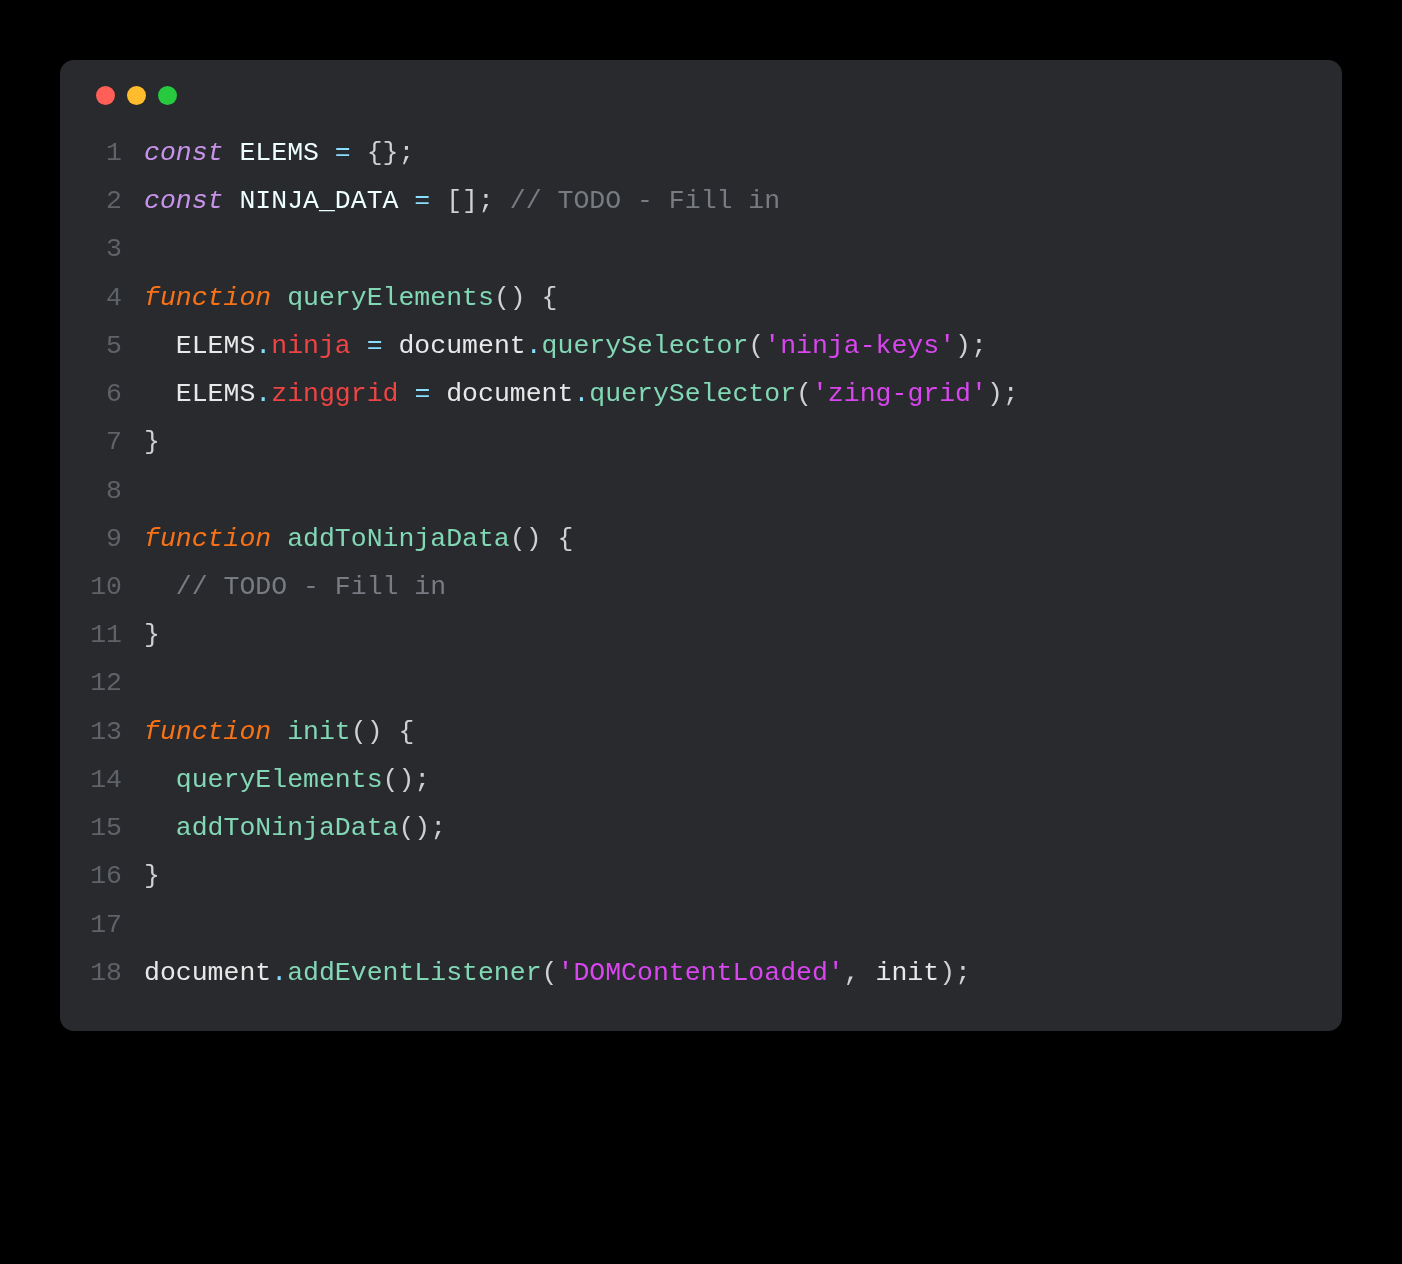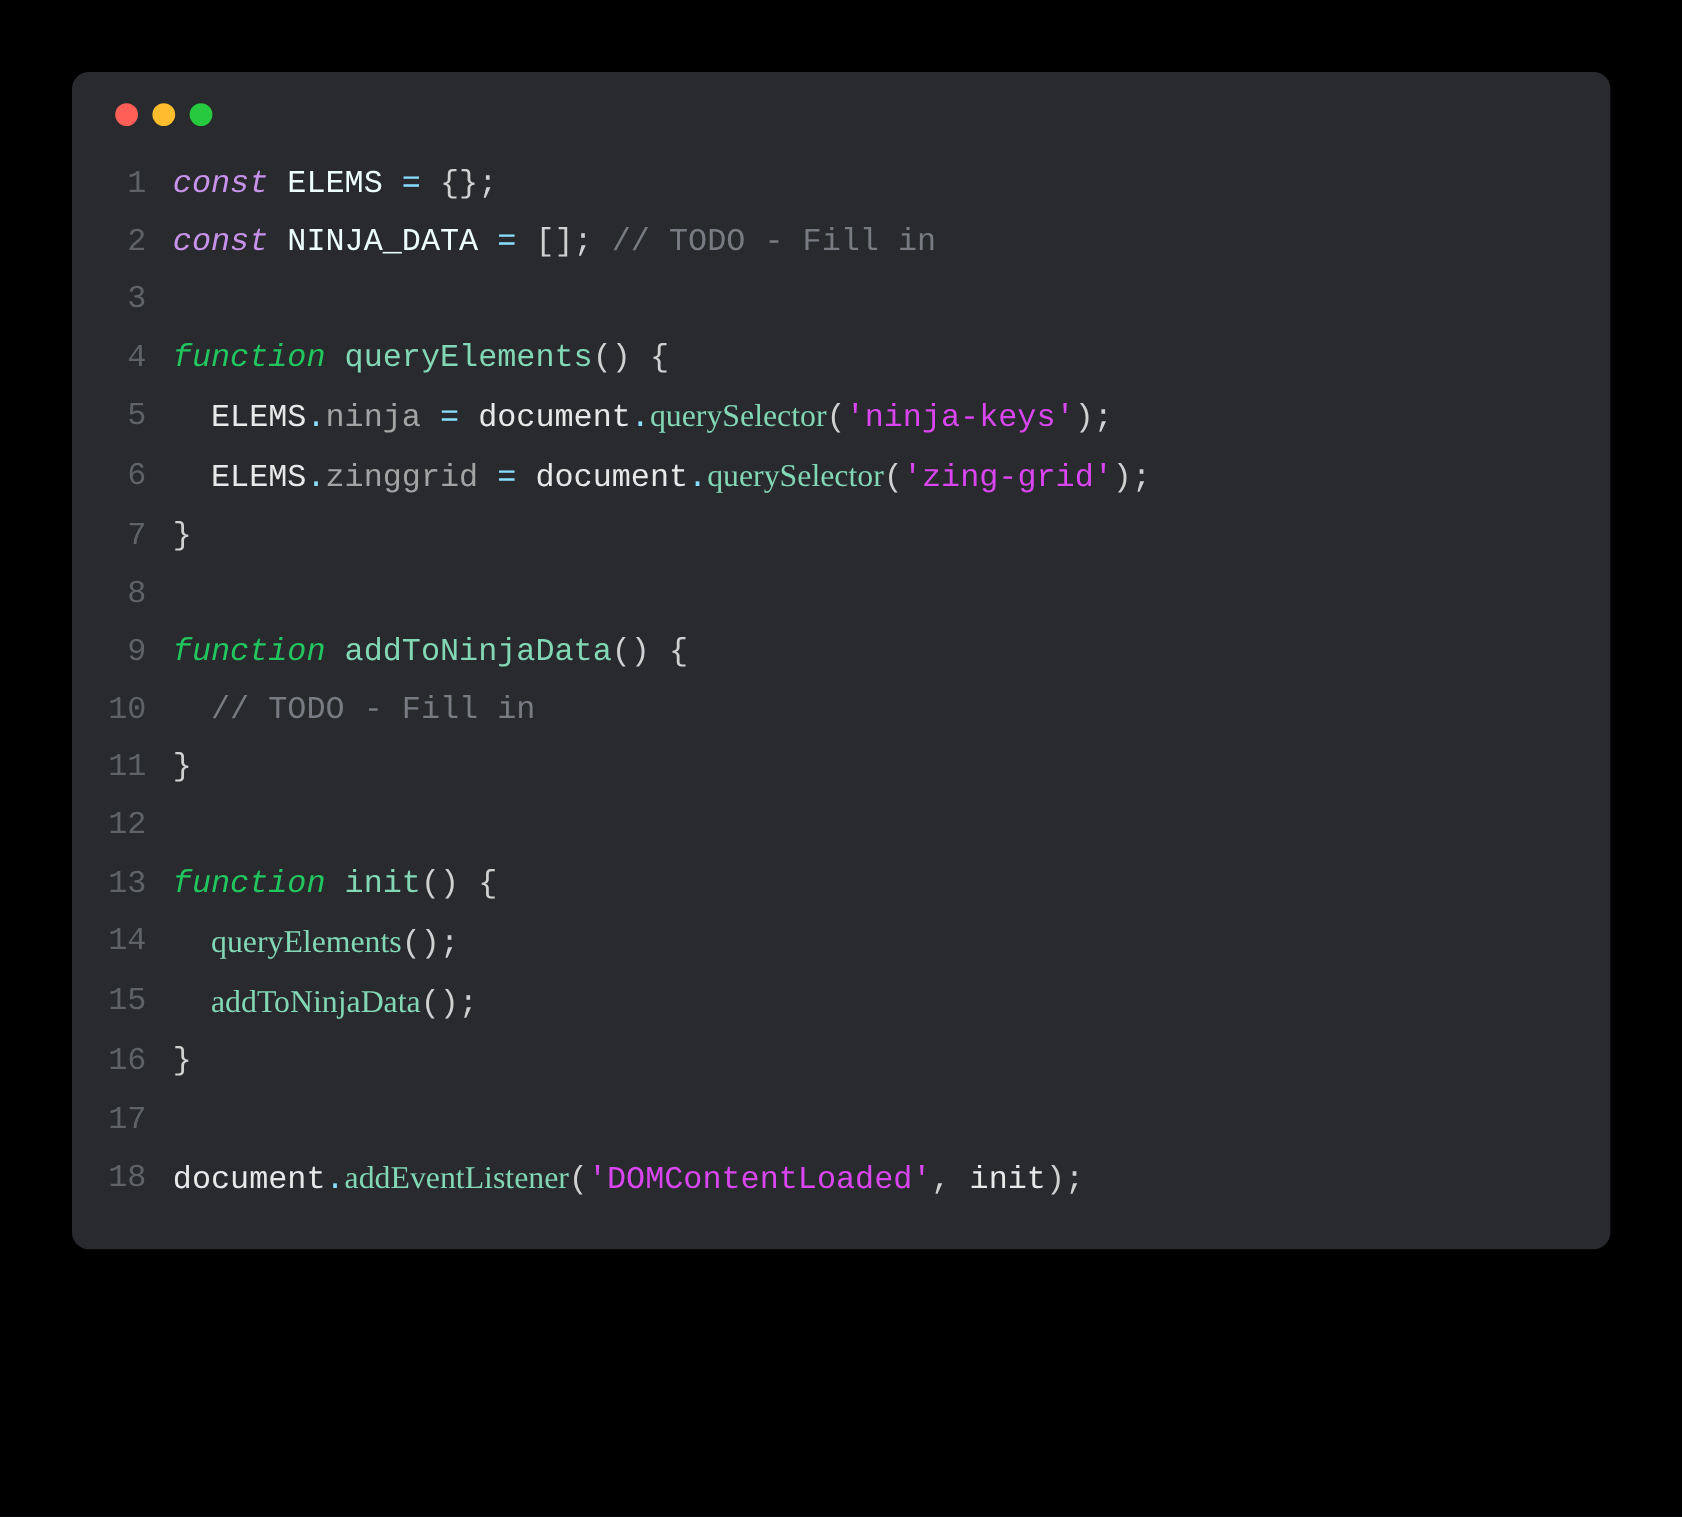--- a/index.html
+++ b/index.html
@@ -45,25 +45,25 @@
     padding-right: 22px;
     user-select: none;
     flex-shrink: 0;
   }
   .content { flex: 1; }
   .kw { color: #c792ea; font-style: italic; margin-top: 36px; }
   .const-name { color: #eeffff; }
   .op { color: #89ddff; }
   .brace { color: #d0d0d0; }
   .comment { color: #787c82; }
-  .fn-kw { color: #22c55e; font-style: italic; }
+  .fn-kw { color: #f97316; font-style: italic; }
   .fn-name { color: #82d8b5; }
-  .prop { color: #a3a3a3; }
+  .prop { color: #ef4444; }
   .dot-sep { color: #89ddff; }
-  .method { color: #82d8b5; font-family: Liberation Serif, serif; }
+  .method { color: #82d8b5; }
   .str { color: #d946ef; }
   .plain { color: #e8e8e8; }
   .obj { color: #e8e8e8; }
 </style>
 </head>
 <body>
 
 <div class="window">
   <div class="traffic-lights">
     <div class="dot red"></div>

